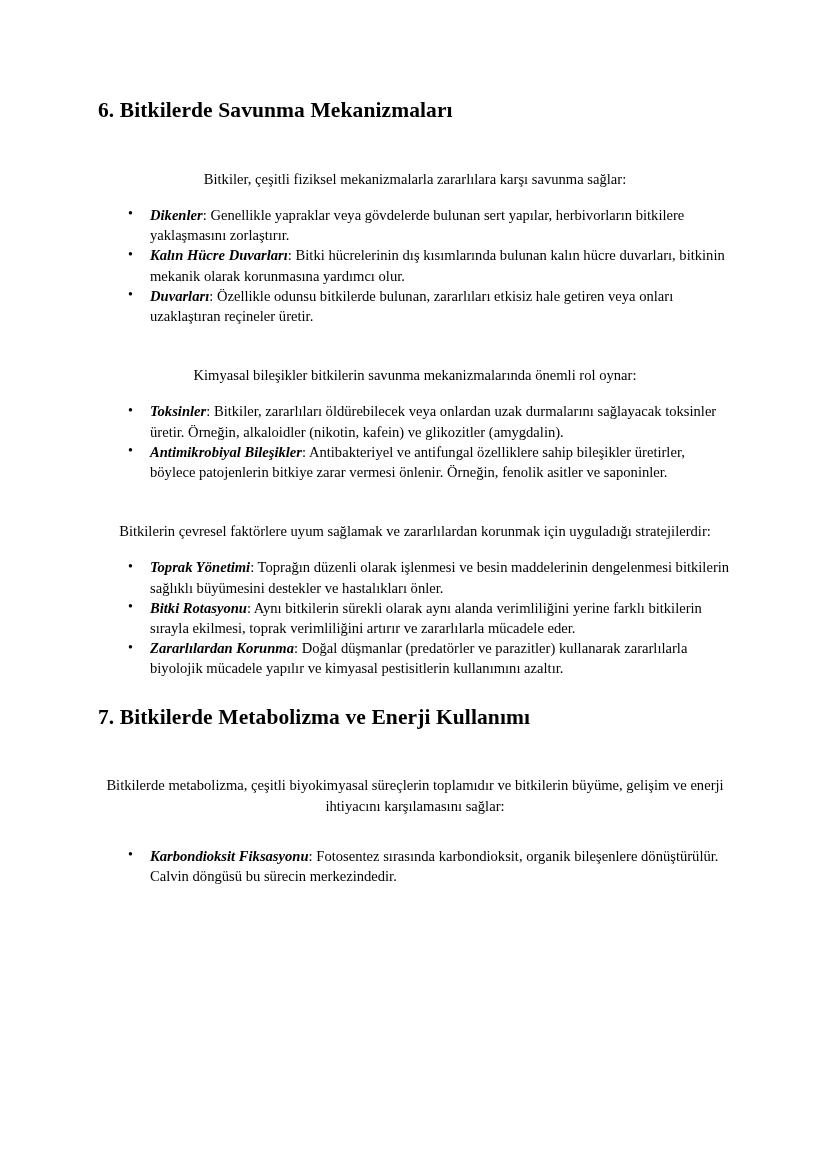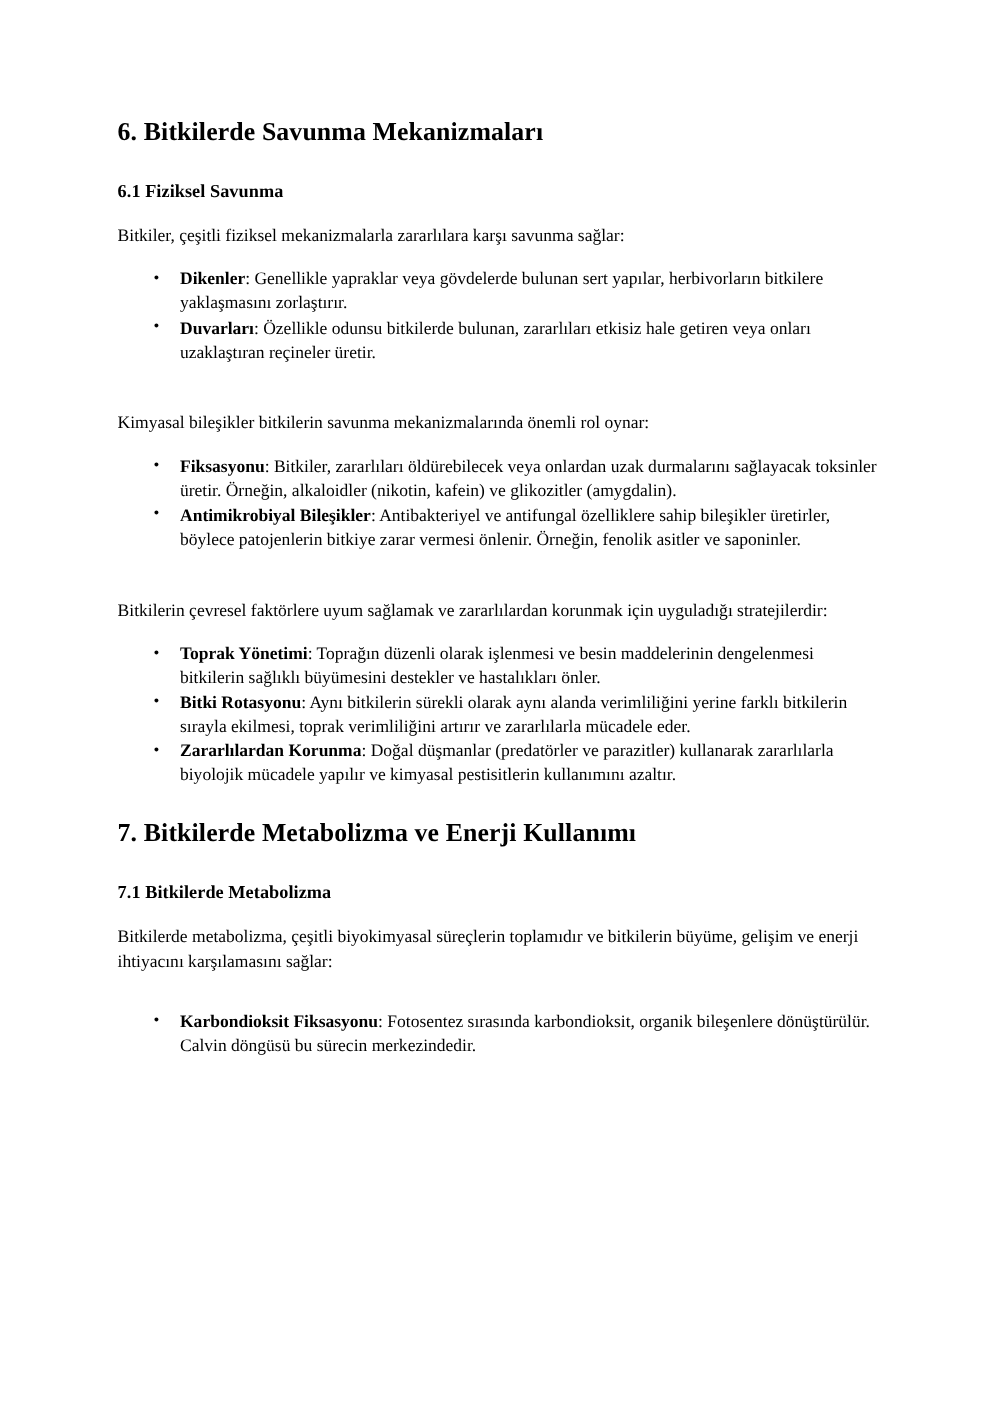--- a/index.html
+++ b/index.html
@@ -38,21 +38,21 @@
     font-size: 15.2px;
     font-weight: bold;
     line-height: 1.2;
     margin: 0;
     letter-spacing: 0.05px;
   }
   p.para {
     font-size: 14.6px;
     line-height: 20.2px;
     margin: 0;
-    text-align: left;
+    text-align: center;
   }
 
   
   .gap-h1-h2   { height: 28px; }
   .gap-h2-p    { height: 18px; }
   .gap-p-list  { height: 16px; }
   .gap-list-h2 { height: 21px; }
   .gap-list-h1 { height: 26px; }
   .gap-p-list-wide { height: 30px; }
 
@@ -71,53 +71,56 @@
   ul.bullets > li::before {
     content: "\2022";
     position: absolute;
     left: 30px;
     top: -0.5px;
     font-size: 14px;
     line-height: 20.2px;
   }
   li .term {
     font-weight: bold;
+    font-style: italic;
   }
 </style>
 </head>
 <body>
 
 <div class="page">
   <div class="doc-body">
 
     <h1 class="sec-title">6. Bitkilerde Savunma Mekanizmaları</h1>
 
     <div class="gap-h1-h2"></div>
 
-    <h2 class="sub-title">6.1 Fiziksel Savunma</h2>
     <div class="gap-h2-p"></div>
     <p class="para">Bitkiler, çeşitli fiziksel mekanizmalarla zararlılara karşı savunma sağlar:</p>
     <div class="gap-p-list"></div>
     <ul class="bullets">
       <li>
         <span class="term">Dikenler</span><span>: Genellikle yapraklar veya gövdelerde bulunan sert yapılar, herbivorların bitkilere yaklaşmasını zorlaştırır.</span>
+      </li>
+      <li>
+        <span class="term">Kalın Hücre Duvarları</span><span>: Bitki hücrelerinin dış kısımlarında bulunan kalın hücre duvarları, bitkinin mekanik olarak korunmasına yardımcı olur.</span>
       </li>
       <li>
         <span class="term">Duvarları</span><span>: Özellikle odunsu bitkilerde bulunan, zararlıları etkisiz hale getiren veya onları uzaklaştıran reçineler üretir.</span>
       </li>
     </ul>
 
     <div class="gap-list-h2"></div>
 
     <div class="gap-h2-p"></div>
     <p class="para">Kimyasal bileşikler bitkilerin savunma mekanizmalarında önemli rol oynar:</p>
     <div class="gap-p-list"></div>
     <ul class="bullets">
       <li>
-        <span class="term">Fiksasyonu</span><span>: Bitkiler, zararlıları öldürebilecek veya onlardan uzak durmalarını sağlayacak toksinler üretir. Örneğin, alkaloidler (nikotin, kafein) ve glikozitler (amygdalin).</span>
+        <span class="term">Toksinler</span><span>: Bitkiler, zararlıları öldürebilecek veya onlardan uzak durmalarını sağlayacak toksinler üretir. Örneğin, alkaloidler (nikotin, kafein) ve glikozitler (amygdalin).</span>
       </li>
       <li>
         <span class="term">Antimikrobiyal Bileşikler</span><span>: Antibakteriyel ve antifungal özelliklere sahip bileşikler üretirler, böylece patojenlerin bitkiye zarar vermesi önlenir. Örneğin, fenolik asitler ve saponinler.</span>
       </li>
     </ul>
 
     <div class="gap-list-h2"></div>
 
     <div class="gap-h2-p"></div>
     <p class="para">Bitkilerin çevresel faktörlere uyum sağlamak ve zararlılardan korunmak için uyguladığı stratejilerdir:</p>
@@ -133,21 +136,20 @@
         <span class="term">Zararlılardan Korunma</span><span>: Doğal düşmanlar (predatörler ve parazitler) kullanarak zararlılarla biyolojik mücadele yapılır ve kimyasal pestisitlerin kullanımını azaltır.</span>
       </li>
     </ul>
 
     <div class="gap-list-h1"></div>
 
     <h1 class="sec-title">7. Bitkilerde Metabolizma ve Enerji Kullanımı</h1>
 
     <div class="gap-h1-h2"></div>
 
-    <h2 class="sub-title">7.1 Bitkilerde Metabolizma</h2>
     <div class="gap-h2-p"></div>
     <p class="para">Bitkilerde metabolizma, çeşitli biyokimyasal süreçlerin toplamıdır ve bitkilerin büyüme, gelişim ve enerji ihtiyacını karşılamasını sağlar:</p>
     <div class="gap-p-list-wide"></div>
     <ul class="bullets">
       <li>
         <span class="term">Karbondioksit Fiksasyonu</span><span>: Fotosentez sırasında karbondioksit, organik bileşenlere dönüştürülür. Calvin döngüsü bu sürecin merkezindedir.</span>
       </li>
     </ul>
 
   </div>

